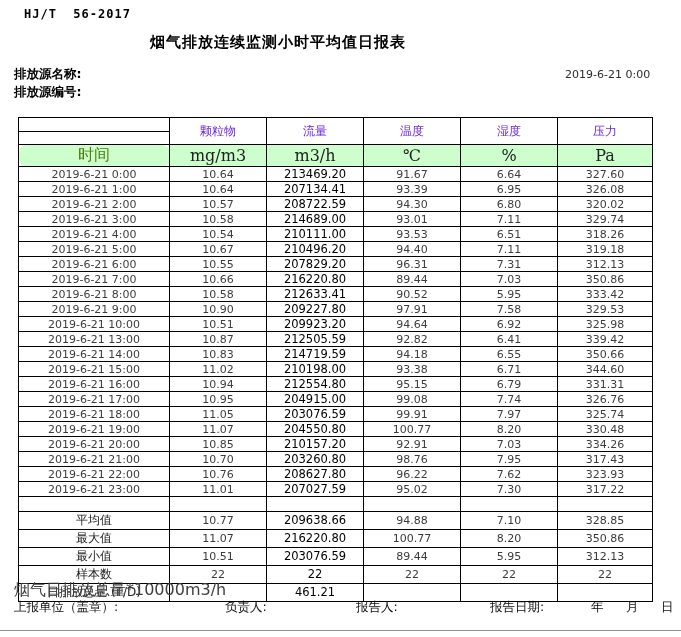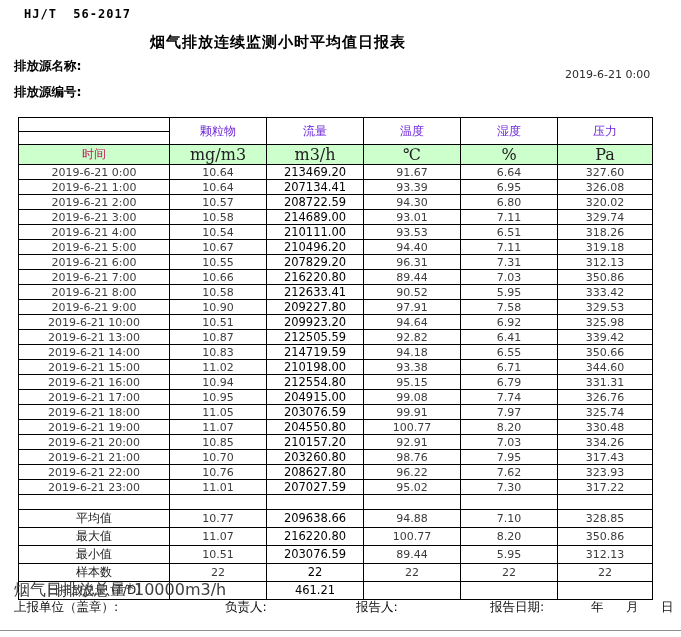--- a/index.html
+++ b/index.html
@@ -10,37 +10,37 @@
   .abs{position:absolute;}
   .standard-code{
     left:24px;top:7px;font-family:"DejaVu Sans Mono",monospace;
     font-weight:bold;font-size:12px;letter-spacing:1px;white-space:pre;
   }
   .page-title{
     left:0;top:33px;width:556px;margin:0;text-align:center;
     font-size:15px;font-weight:bold;letter-spacing:1px;
   }
   .src-label{left:14px;font-weight:bold;font-size:12.5px;}
-  .src-name{top:58px;text-align:center;}
+  .src-name{top:66px;text-align:center;}
   .src-code{top:84px;}
   .report-datetime{left:565px;top:68px;font-size:11px;color:#2c2c2c;}
 
   table.report{
     position:absolute;left:18px;top:117px;width:634px;
     border-collapse:collapse;table-layout:fixed;
   }
   table.report td, table.report th{
     border:1px solid #000;padding:0;text-align:center;vertical-align:middle;
     font-weight:normal;white-space:nowrap;overflow:hidden;
   }
   tr.hdr-sub1 td{height:13px;}
   tr.hdr-sub2 td{height:12px;}
   th.pollutant{font-size:12px;color:#6d28d9;}
   tr.unit-row th, tr.unit-row td{height:14px;}
-  tr.unit-row th{font-size:12px;color:#be185d;}
+  tr.unit-row th{font-size:16px;color:#4d7c0f;border-radius:8px;}
   tr.unit-row td{font-family:"DejaVu Serif",serif;font-size:16px;color:#222;}
   tr.data-row td, tr.spacer-row td, tr.summary-row td{height:13.8px;font-size:11px;}
   tr.data-row td{color:#3d3d3d;}
   tr.data-row td.flow-col, tr.summary-row td.flow-col{color:#000;font-size:11.5px;}
   tr.summary-row td{color:#3a3a3a;}
   tr.summary-row td.row-label{font-size:12px;color:#222;}
   .note-line{left:14px;top:580px;font-size:16px;color:#404040;}
   .sign-item{top:599px;font-size:12.5px;color:#111;}
   .bottom-rule{left:0;top:630px;width:681px;height:0;border-top:1px solid #8f8f8f;}
 </style>

